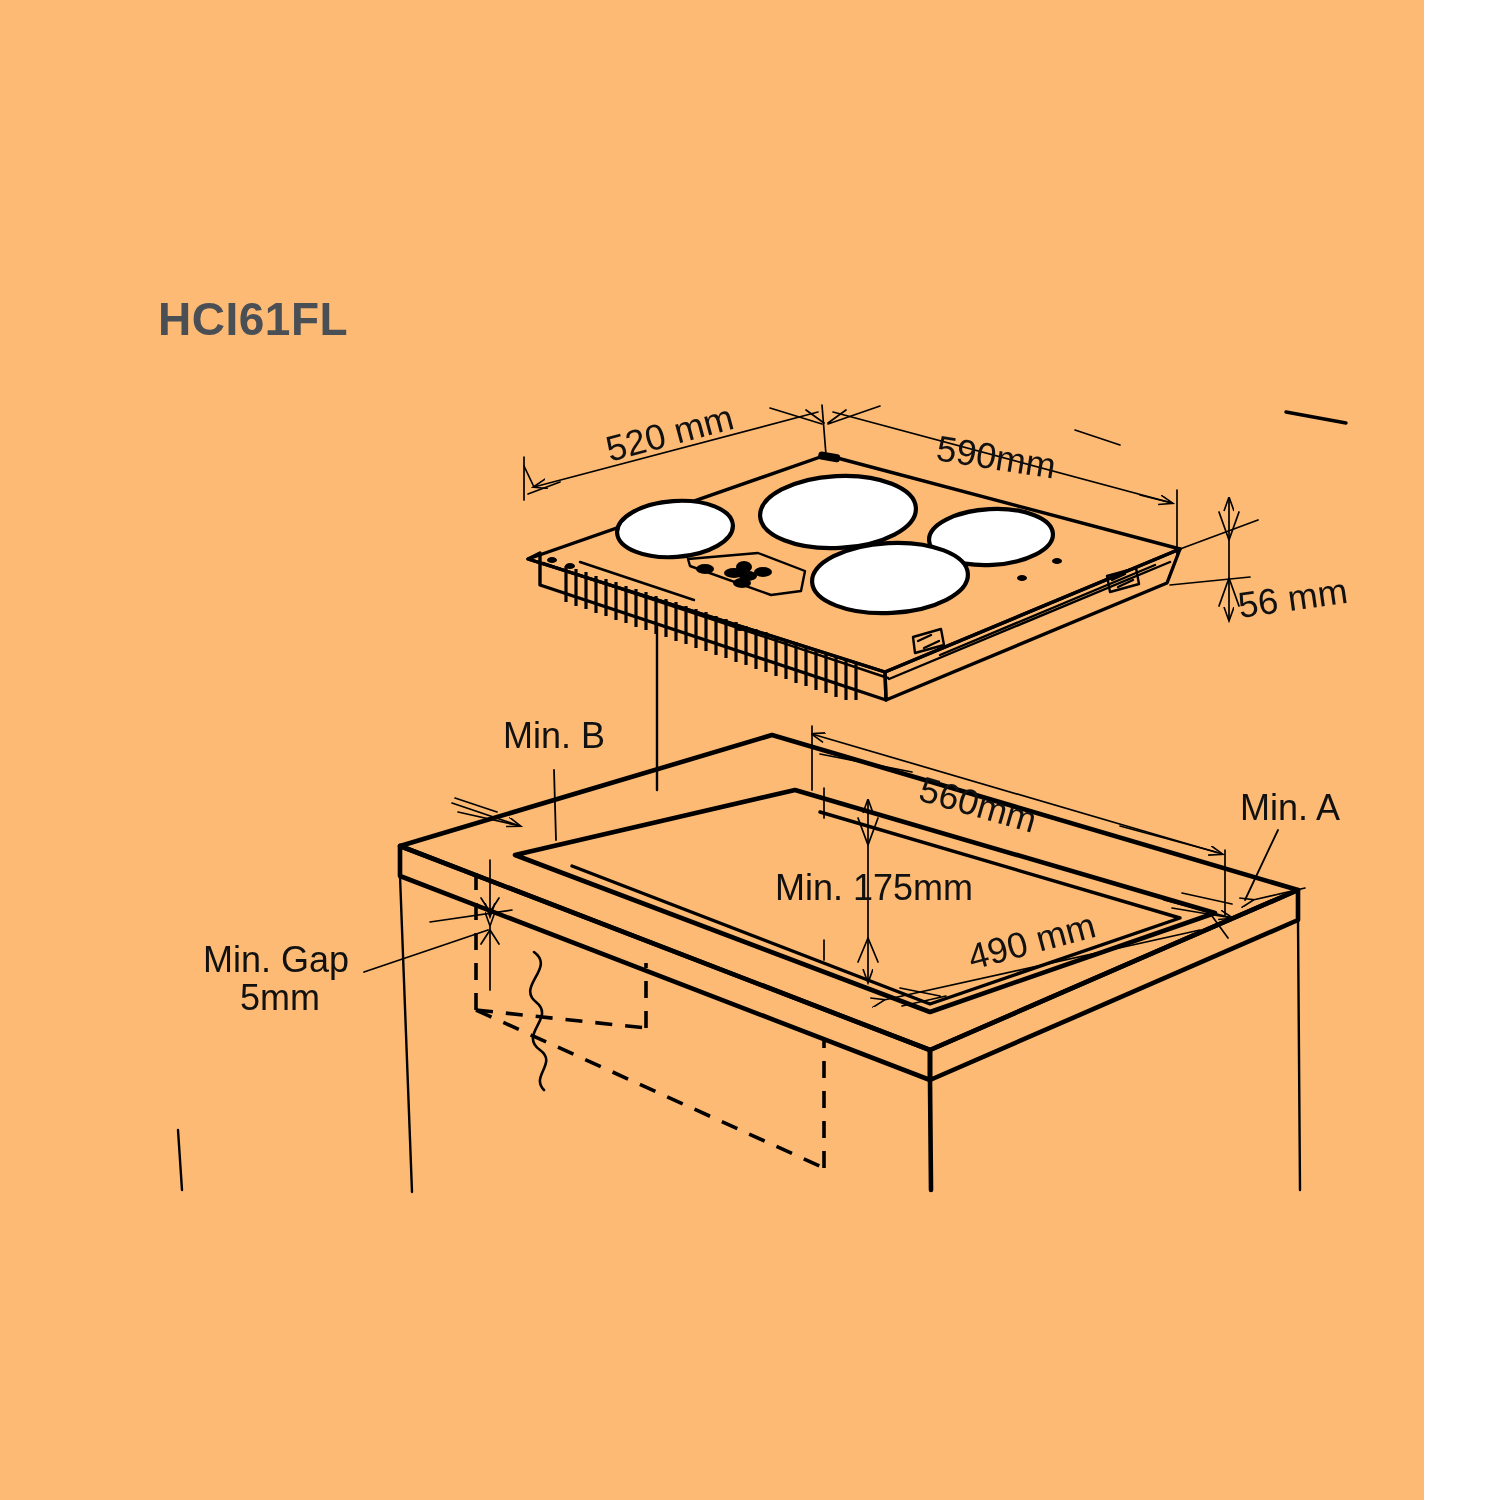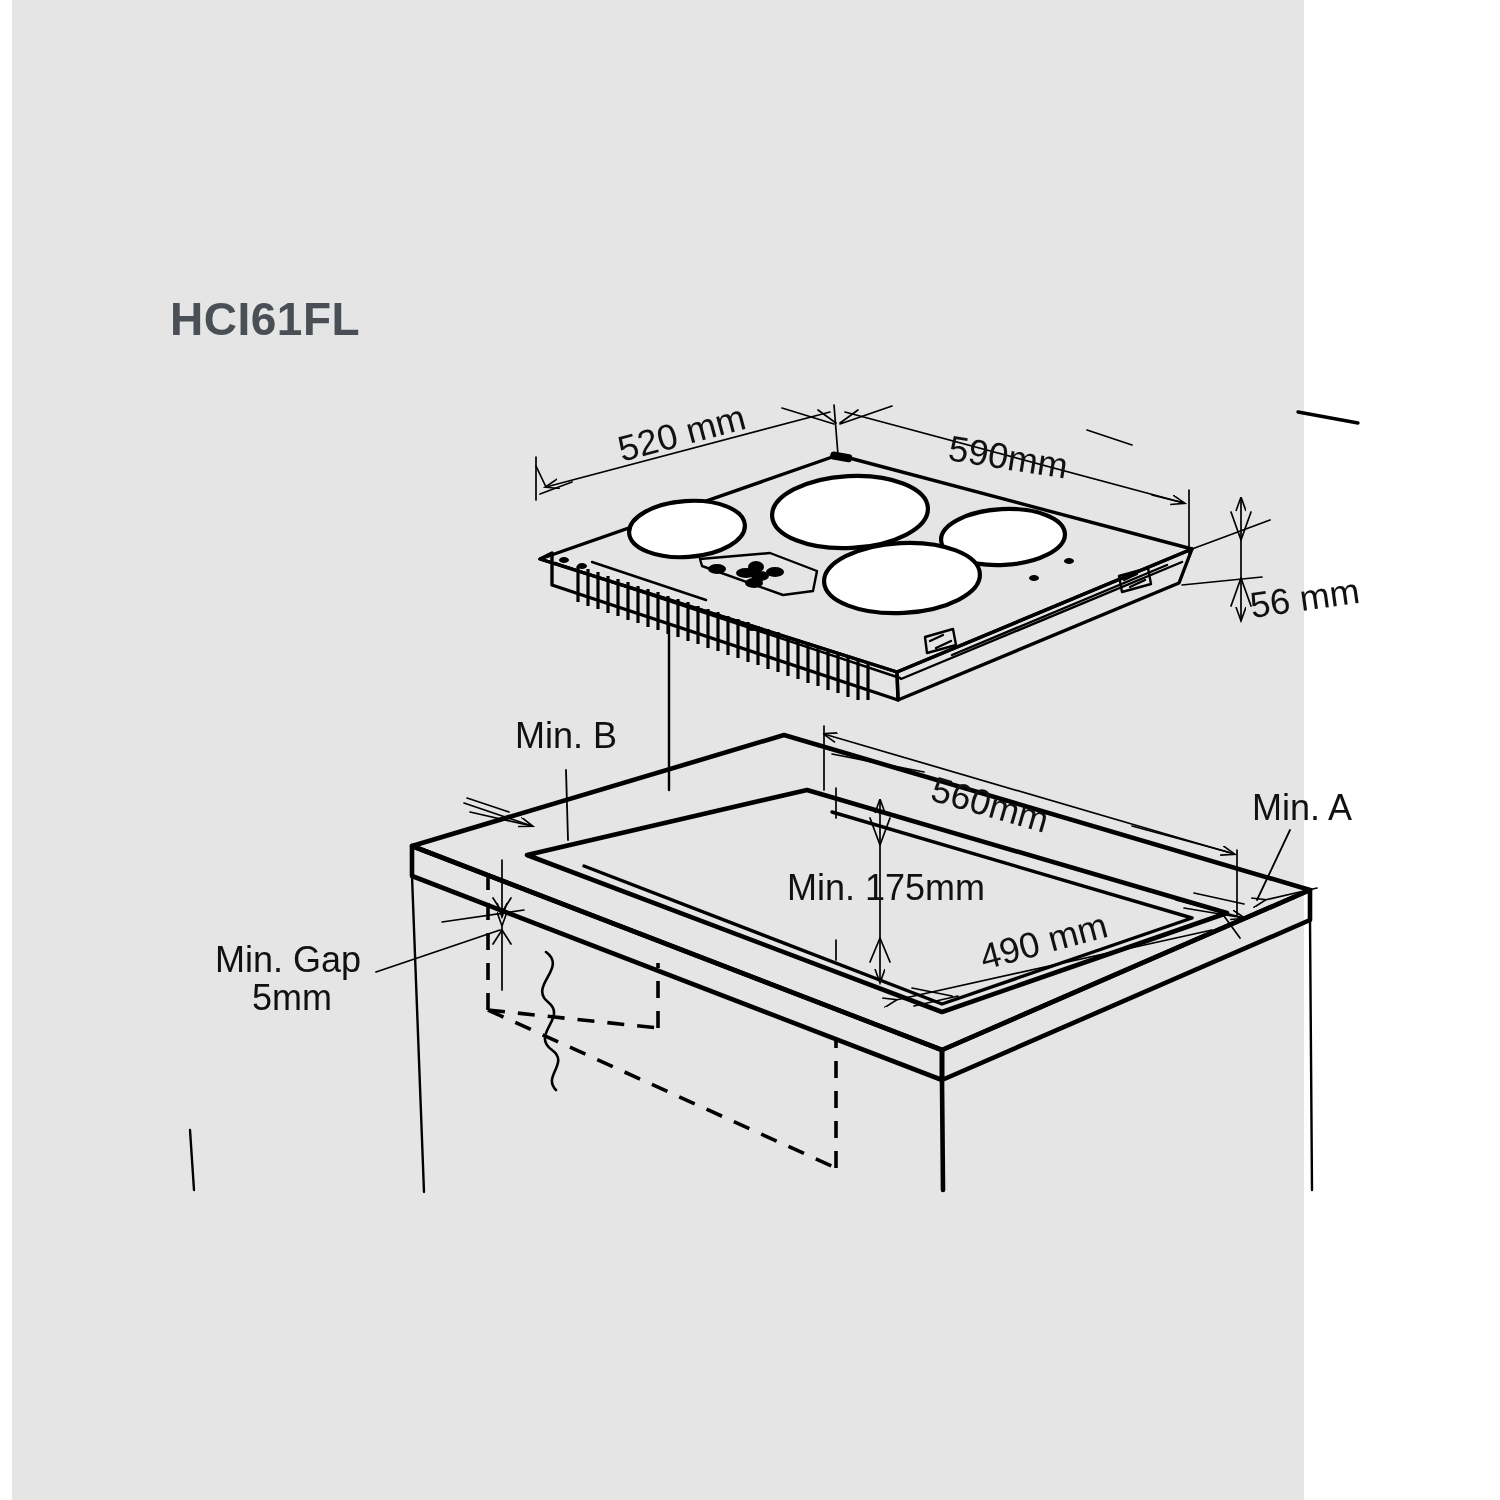--- a/index.html
+++ b/index.html
@@ -8,24 +8,23 @@
     background: #ffffff;
   }
   body {
     width: 1500px;
     height: 1500px;
     font-family: "Liberation Sans", sans-serif;
     overflow: hidden;
   }
   #page {
     position: relative;
-    width: 1292px;
+    width: 1424px;
     height: 1500px;
-    background: #e5e5e5;
-    margin-left: 12px;
+    background: #fdba74;
   }
   #model-title {
     position: absolute;
     left: 158px;
     top: 292px;
     font-size: 46px;
     font-weight: bold;
     color: #4a4f55;
     letter-spacing: 0.5px;
     font-family: "Liberation Sans", sans-serif;

